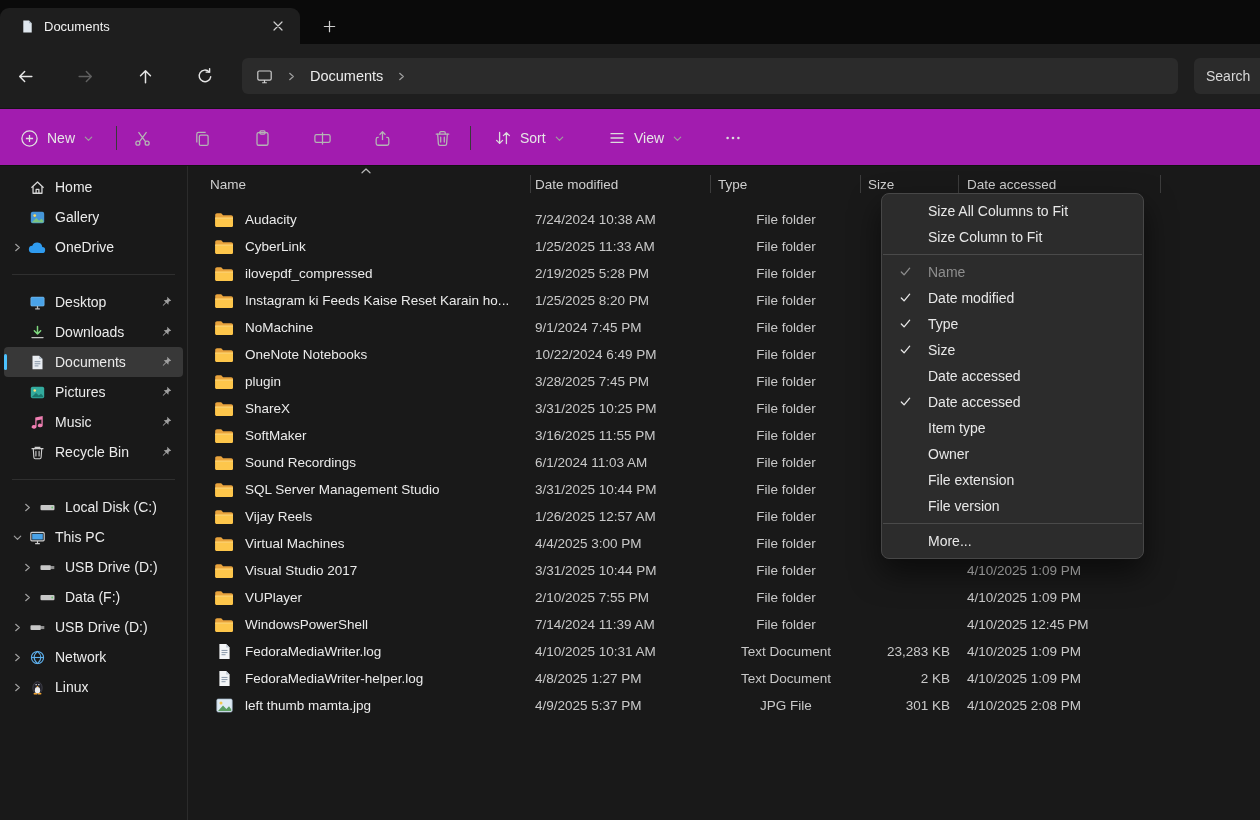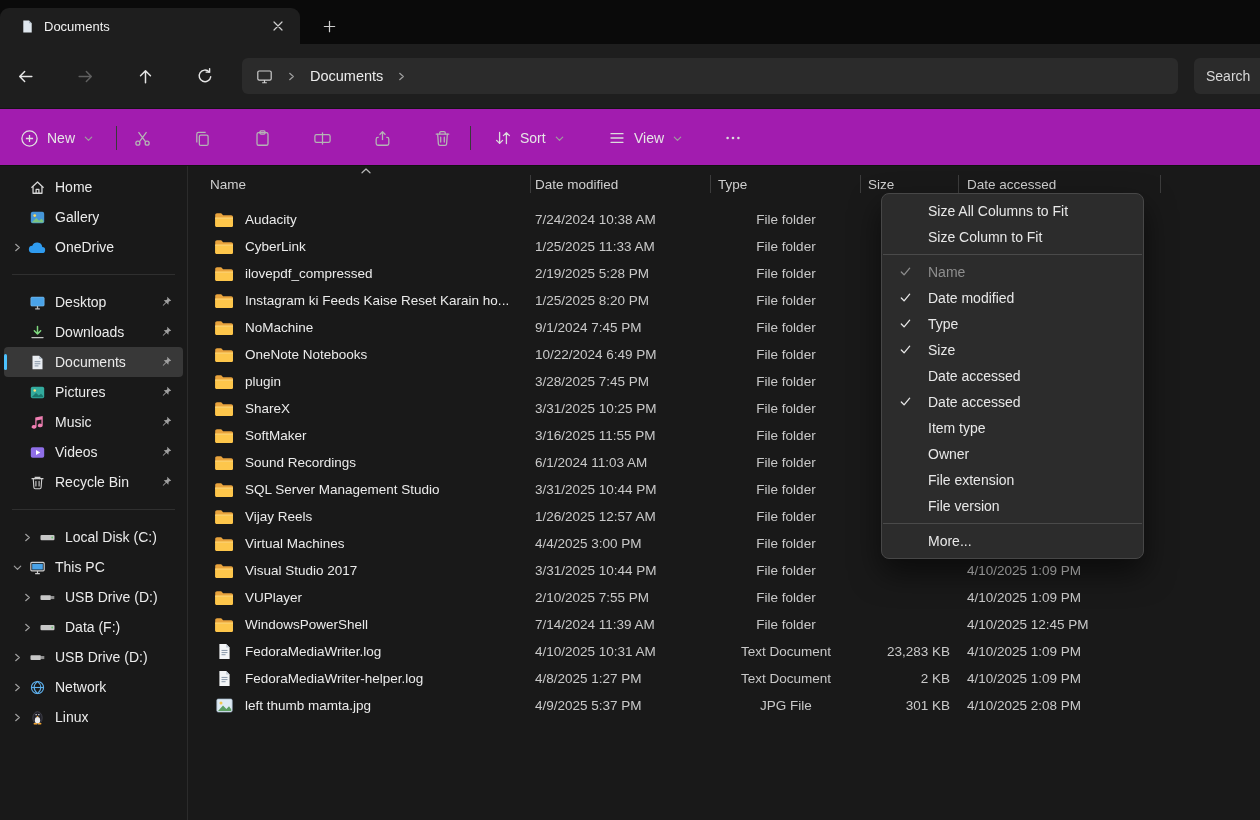--- a/index.html
+++ b/index.html
@@ -369,35 +369,20 @@
         <span class="lbl">Music</span>
         <span class="pin">
           <svg width="14" height="14" viewBox="0 0 16 16" fill="#9f9f9f">
             <path d="M9.3 1.9 14 6.6l-2.1.5-.9 1-.3 3.1-2.3-2.3-3.4 3.5-.8-.8 3.5-3.4L5.4 5.9l3.1-.3 1-.9z"></path>
           </svg>
         </span>
       </div>
       <div class="side-item  ">
         <span class="chev"></span>
         <span class="sicon">
-          <svg width="17" height="17" viewBox="0 0 16 16">
-            <rect x="1.7" y="3.1" width="12.6" height="9.8" rx="1.7" fill="#8f6fe8"></rect>
-            <path d="M6.6 5.7v4.6L10.6 8z" fill="#fff"></path>
-          </svg>
-        </span>
-        <span class="lbl">Videos</span>
-        <span class="pin">
-          <svg width="14" height="14" viewBox="0 0 16 16" fill="#9f9f9f">
-            <path d="M9.3 1.9 14 6.6l-2.1.5-.9 1-.3 3.1-2.3-2.3-3.4 3.5-.8-.8 3.5-3.4L5.4 5.9l3.1-.3 1-.9z"></path>
-          </svg>
-        </span>
-      </div>
-      <div class="side-item  ">
-        <span class="chev"></span>
-        <span class="sicon">
           <svg width="17" height="17" viewBox="0 0 16 16" fill="none" stroke="#d0d0d0" stroke-width="1.05" stroke-linecap="round">
             <path d="M2.8 4.4h10.4"></path>
             <path d="M5.8 4.4V3.2h4.4v1.2"></path>
             <path d="M4 4.4l.6 8.3a1.3 1.3 0 0 0 1.3 1.2h4.2a1.3 1.3 0 0 0 1.3-1.2l.6-8.3"></path>
             <path d="M6.5 6.8v4.4M9.5 6.8v4.4"></path>
           </svg>
         </span>
         <span class="lbl">Recycle Bin</span>
         <span class="pin">
           <svg width="14" height="14" viewBox="0 0 16 16" fill="#9f9f9f">

